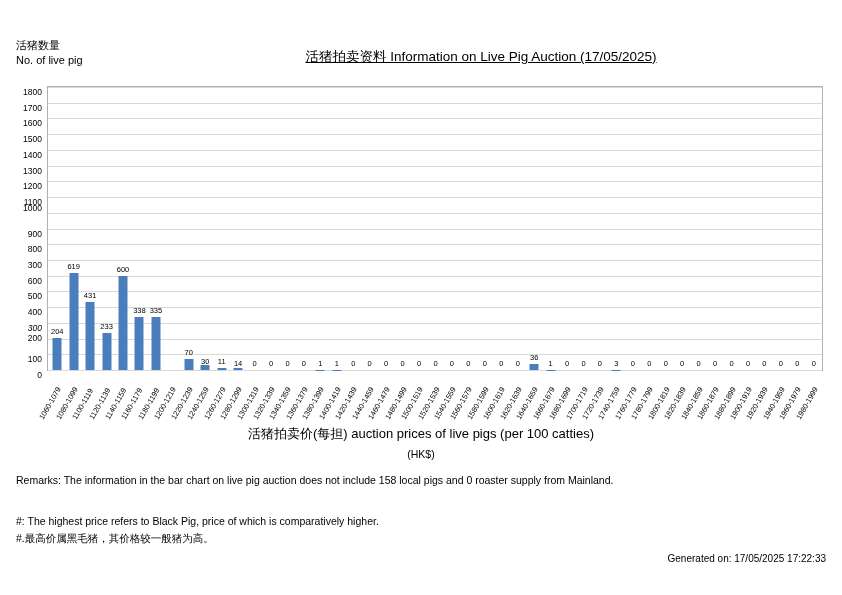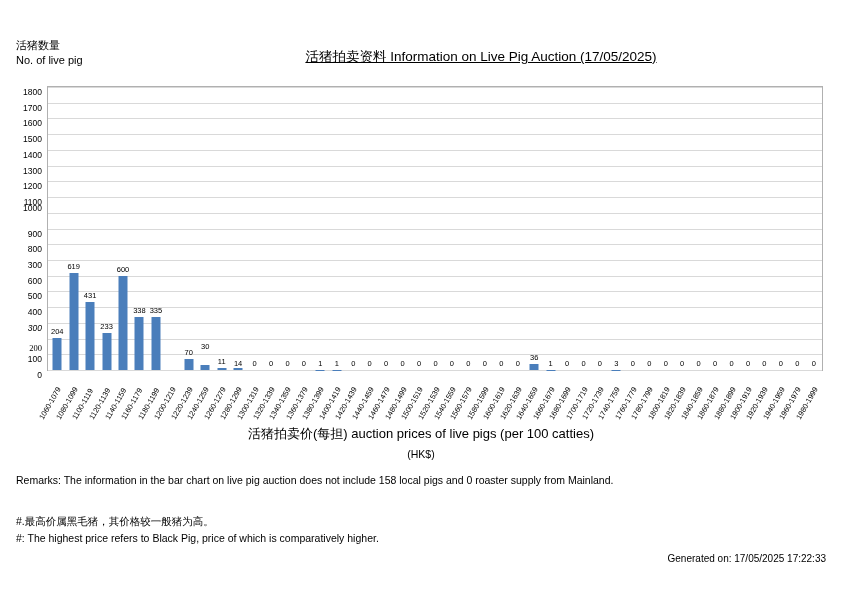--- a/index.html
+++ b/index.html
@@ -232,21 +232,21 @@
           <div class="bar-slot" style="left: 98.6809px; width: 16.4468px;">
             <div class="bar" style="height: 52.6694px; background: rgb(74, 126, 187);"></div>
             <div class="bar-value" style="bottom: 54.6694px;">335</div>
           </div>
           <div class="bar-slot" style="left: 131.574px; width: 16.4468px;">
             <div class="bar" style="height: 11.0056px; background: rgb(74, 126, 187);"></div>
             <div class="bar-value" style="bottom: 13.0056px;">70</div>
           </div>
           <div class="bar-slot" style="left: 148.021px; width: 16.4468px;">
             <div class="bar" style="height: 4.71667px; background: rgb(74, 126, 187);"></div>
-            <div class="bar-value" style="bottom: 19px;">30</div>
+            <div class="bar-value" style="bottom: 4px;">30</div>
           </div>
           <div class="bar-slot" style="left: 164.468px; width: 16.4468px; margin-top: 8px;">
             <div class="bar" style="height: 1.72944px; background: rgb(74, 126, 187);"></div>
             <div class="bar-value" style="bottom: 3.72944px;">11</div>
           </div>
           <div class="bar-slot" style="left: 180.915px; width: 16.4468px;">
             <div class="bar" style="height: 2.20111px; background: rgb(74, 126, 187);"></div>
             <div class="bar-value" style="bottom: 2px; text-align: right;">14</div>
           </div>
           <div class="bar-slot" style="left: 197.362px; width: 16.4468px;">
@@ -357,21 +357,21 @@
             <div class="bar-value" style="bottom: 2px;">0</div>
           </div>
           <div class="bar-slot" style="left: 756.553px; width: 16.4468px;">
             <div class="bar-value" style="bottom: 2px;">0</div>
           </div>
         </div>
     </div>
     <div class="ytick-holder" id="ylabels">
         <div class="ylabel" style="top: 284px;">0</div>
         <div class="ylabel" style="top: 268.278px;">100</div>
-        <div class="ylabel" style="top: 257px; font-family: Liberation Serif, serif;">200</div>
+        <div class="ylabel" style="top: 247px;">200</div>
         <div class="ylabel" style="top: 236.833px; font-style: italic;">300</div>
         <div class="ylabel" style="top: 221.111px;">400</div>
         <div class="ylabel" style="top: 205.389px;">500</div>
         <div class="ylabel" style="top: 189.667px;">600</div>
         <div class="ylabel" style="top: 173.944px;">300</div>
         <div class="ylabel" style="top: 158.222px;">800</div>
         <div class="ylabel" style="top: 142.5px;">900</div>
         <div class="ylabel" style="top: 117px;">1000</div>
         <div class="ylabel" style="top: 111.056px;">1100</div>
         <div class="ylabel" style="top: 95.3333px;">1200</div>
@@ -434,19 +434,19 @@
   </div>
 
   <div class="x-axis-title">活猪拍卖价(每担) auction prices of live pigs (per 100 catties)</div>
   <div class="x-axis-unit">(HK$)</div>
 
   <div class="remarks">
     <span class="rm-row">Remarks: The information in the bar chart on live pig auction does not include 158 local pigs and 0 roaster supply from Mainland.</span>
   </div>
 
   <div class="notes2">
+    <div>#: The highest price refers to Black Pig, price of which is comparatively higher.</div>
     <div>#.最高价属黑毛猪，其价格较一般猪为高。</div>
-    <div>#: The highest price refers to Black Pig, price of which is comparatively higher.</div>
   </div>
 
   <div class="generated">Generated on: 17/05/2025 17:22:33</div>
 
 </div>
 
 </body></html>

